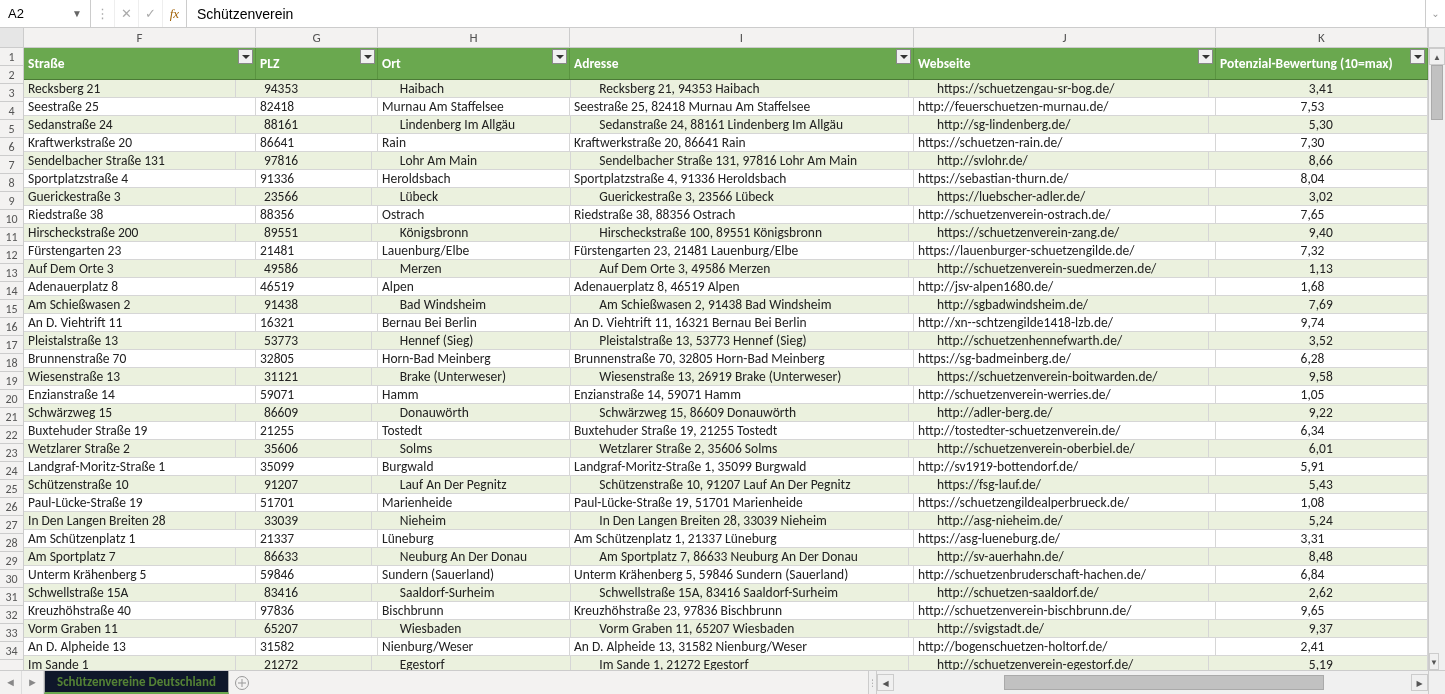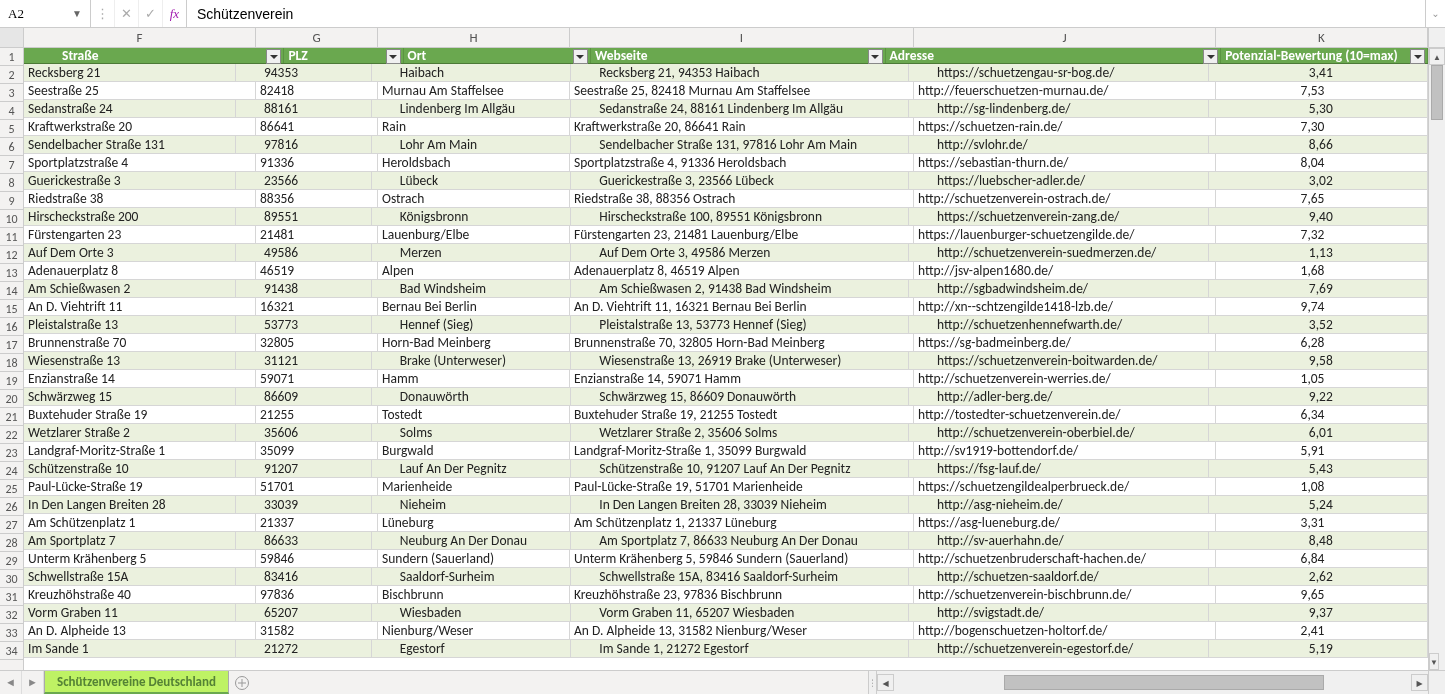--- a/index.html
+++ b/index.html
@@ -1,60 +1,60 @@
 <!DOCTYPE html>
 <html><head>
 <meta charset="utf-8">
 <style>
   * { margin: 0; padding: 0; box-sizing: border-box; }
   body { font-family: Calibri, Arial, sans-serif; font-size: 14px; color: #222; background: #fff; overflow: hidden; width: 1445px; height: 694px; position: relative; }
 
   
   .formula-bar { height: 28px; border-bottom: 1px solid #ccc; display: flex; align-items: center; background: #fff; }
   .name-box-wrap { display: flex; align-items: center; height: 100%; border-right: 1px solid #ccc; padding: 0 4px 0 8px; }
-  .name-box { width: 60px; border: none; font-size: 13px; outline: none; background: transparent; font-family: Liberation Serif, serif; }
+  .name-box { width: 60px; border: none; font-size: 13px; outline: none; background: transparent; }
   .name-drop { color: #666; font-size: 10px; cursor: pointer; padding: 0 4px; }
   .fb-btn { width: 24px; height: 100%; display: flex; align-items: center; justify-content: center; color: #aaa; font-size: 13px; border-right: 1px solid #eee; }
-  .fb-btn.fx { font-style: italic; font-family: Georgia, serif; color: #a21caf; border-right: 1px solid #ccc; }
+  .fb-btn.fx { font-style: italic; font-family: Georgia, serif; color: #a16207; border-right: 1px solid #ccc; }
   .formula-input { flex: 1; border: none; padding: 0 10px; font-size: 14px; outline: none; height: 100%; }
   .formula-expand { width: 20px; color: #999; display: flex; align-items: center; justify-content: center; font-size: 10px; border-left: 1px solid #ccc; height: 100%; }
 
   
   .col-headers { height: 20px; display: flex; background: #f3f2f1; border-bottom: 1px solid #ccc; }
   .corner-cell { width: 24px; border-right: 1px solid #ccc; background: #e6e6e6; }
   .col-header { border-right: 1px solid #ccc; display: flex; align-items: center; justify-content: center; font-size: 13px; color: #555; background: #f3f2f1; }
   .vscroll-gap { width: 17px; background: #f0f0f0; border-left: 1px solid #ccc; }
 
   
   .grid-wrap { display: flex; height: calc(694px - 28px - 20px - 24px); }
   .row-headers { width: 24px; background: #f3f2f1; border-right: 1px solid #ccc; }
   .row-header { height: 18px; border-bottom: 1px solid #ccc; display: flex; align-items: center; justify-content: center; font-size: 12px; color: #555; }
   .cells { flex: 1; overflow: hidden; position: relative; }
   .row { height: 18px; display: flex; border-bottom: 1px solid #d6d6d6; }
   .row.alt { background: #ebf1de; gap: 24px; }
   .cell { border-right: 1px solid #d6d6d6; padding: 0 4px; font-size: 13.5px; line-height: 18px; white-space: nowrap; overflow: hidden; }
   .cell.num { text-align: center; padding-right: 22px; }
 
   
-  .thead-row { height: 16px; display: flex; background: #6aa84f; color: #fff; font-weight: bold; border-bottom: 1px solid #4b7a36; padding-left: 34px; }
+  .thead-row { height: 32px; display: flex; background: #6aa84f; color: #fff; font-weight: bold; border-bottom: 1px solid #4b7a36; }
   .thead-cell { border-right: 1px solid #5a9440; padding: 0 4px; font-size: 13.5px; line-height: 18px; position: relative; display: flex; align-items: center; }
   .filter-icon { position: absolute; right: 2px; top: 1px; width: 15px; height: 15px; background: #f0f0f0; border: 1px solid #888; display: flex; align-items: center; justify-content: center; }
   .filter-icon::after { content: ''; border-left: 4px solid transparent; border-right: 4px solid transparent; border-top: 4px solid #333; }
 
   
   .vscroll { width: 17px; background: #f0f0f0; border-left: 1px solid #ccc; position: relative; }
   .vscroll-btn { height: 17px; background: #f0f0f0; border: 1px solid #ccc; display: flex; align-items: center; justify-content: center; font-size: 8px; color: #555; }
   .vscroll-track { position: absolute; top: 17px; bottom: 17px; left: 0; right: 0; }
   .vscroll-thumb { position: absolute; top: 0; left: 2px; right: 2px; height: 55px; background: #c1c1c1; border: 1px solid #aaa; }
   .vscroll-bot { position: absolute; bottom: 0; }
 
   
   .bottom-bar { height: 24px; display: flex; background: #f3f2f1; border-top: 1px solid #ccc; }
   .sheet-nav-btn { width: 22px; display: flex; align-items: center; justify-content: center; color: #888; font-size: 11px; border-right: 1px solid #ddd; }
-  .sheet-tab { padding: 2px 12px; background: #bef264; border: 1px solid #aaa; border-top: none; border-bottom: 2px solid #6aa84f; color: #548235; font-weight: bold; font-size: 13px; display: flex; align-items: center; }
+  .sheet-tab { padding: 2px 12px; background: #0f172a; border: 1px solid #aaa; border-top: none; border-bottom: 2px solid #6aa84f; color: #548235; font-weight: bold; font-size: 13px; display: flex; align-items: center; }
   .add-sheet { width: 26px; display: flex; align-items: center; justify-content: center; color: #888; }
   .add-sheet svg circle { fill: none; stroke: #999; stroke-width: 1; }
   .add-sheet svg line { stroke: #999; stroke-width: 1; }
   .tab-spacer { flex: 1; }
   .hscroll-zone { width: 560px; display: flex; align-items: center; border-left: 1px solid #ccc; background: #f0f0f0; }
   .hsplit { width: 8px; height: 100%; border-right: 1px solid #ccc; display:flex; align-items:center; justify-content:center; color:#999; font-size:9px;}
   .hscroll-btn { width: 17px; height: 17px; background: #f0f0f0; border: 1px solid #ccc; display: flex; align-items: center; justify-content: center; font-size: 8px; color: #555; }
   .hscroll-track { flex: 1; height: 17px; position: relative; }
   .hscroll-thumb { position: absolute; left: 110px; width: 320px; top: 1px; bottom: 1px; background: #c1c1c1; border: 1px solid #aaa; }
   .br-corner { width:17px; background:#f0f0f0; border-left:1px solid #ccc;}
@@ -136,26 +136,26 @@
           <span class="filter-icon"></span>
         </div>
         <div class="thead-cell cG">
           <span>PLZ</span>
           <span class="filter-icon"></span>
         </div>
         <div class="thead-cell cH">
           <span>Ort</span>
           <span class="filter-icon"></span>
         </div>
+        <div class="thead-cell cI">
+          <span>Adresse</span>
+          <span class="filter-icon"></span>
+        </div>
         <div class="thead-cell cJ">
           <span>Webseite</span>
-          <span class="filter-icon"></span>
-        </div>
-        <div class="thead-cell cI">
-          <span>Adresse</span>
           <span class="filter-icon"></span>
         </div>
         <div class="thead-cell cK">
           <span>Potenzial-Bewertung (10=max)</span>
           <span class="filter-icon"></span>
         </div>
       </div>
       <div class="row alt">
         <div class="cell cF">Recksberg 21</div>
         <div class="cell cG">94353</div>

